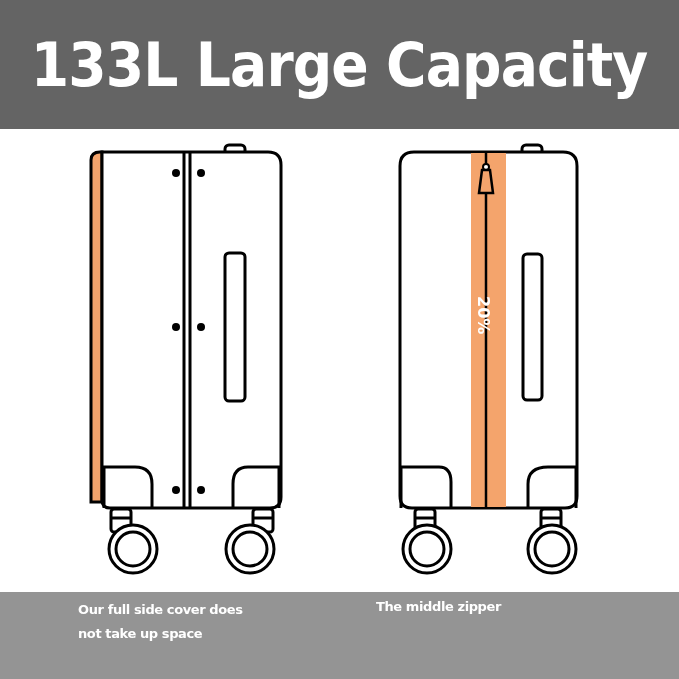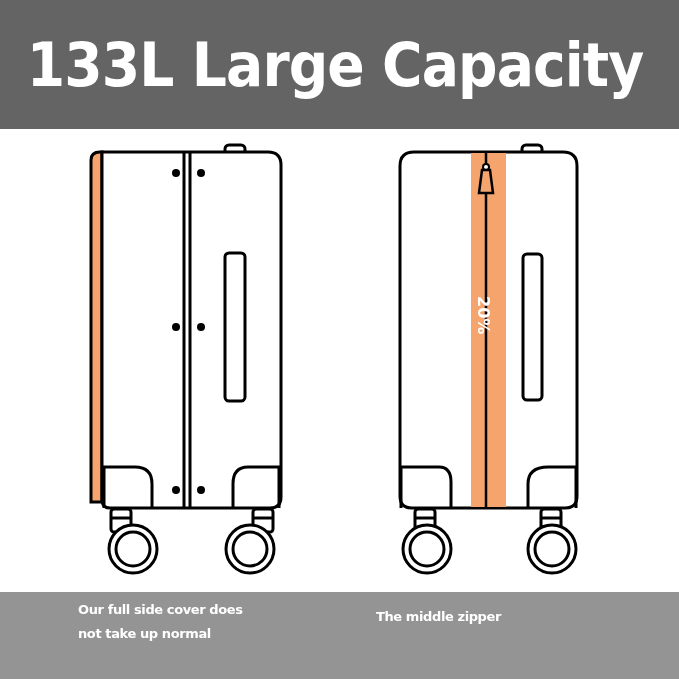--- a/index.html
+++ b/index.html
@@ -1,27 +1,27 @@
 <!DOCTYPE html>
 <html><head>
   <meta charset="utf-8">
   <style>
     html, body { margin:0; padding:0; }
     body { width:679px; height:679px; background:#ffffff; position:relative; overflow:hidden;
       font-family: "DejaVu Sans", "Liberation Sans", sans-serif; }
     .banner { position:absolute; left:0; top:0; width:679px; height:129px; background:#646464;
-      display:flex; align-items:center; }
+      display:flex; align-items:center; justify-content:center; }
     .banner h1 { margin:0; color:#ffffff; font-weight:bold; font-size:60px; letter-spacing:-1px;
       font-family: "DejaVu Sans", sans-serif; transform:scaleX(0.92); white-space:nowrap; }
     .illus { position:absolute; left:0; top:129px; width:679px; height:463px; }
     .footer { position:absolute; left:0; top:592px; width:679px; height:87px; background:#949494; }
     .caption { position:absolute; color:#ffffff; font-weight:bold; font-size:13px; line-height:24px;
       font-family: "DejaVu Sans", sans-serif; letter-spacing:-0.4px; }
     .cap-left { left:78px; top:6px; width:270px; }
-    .cap-right { left:376px; top:13px; width:290px; line-height:23px; }
+    .cap-right { left:376px; top:3px; width:290px; line-height:23px; }
     .cap-line { display:block; white-space:nowrap; }
     svg { position:absolute; left:0; top:0; }
   </style>
 </head>
 <body>
 
 <div class="banner">
   <h1>133L Large Capacity</h1>
 </div>
 
@@ -93,18 +93,18 @@
       <circle cx="552" cy="549" r="17"></circle>
     </g>
 
     <text x="0" y="0" transform="translate(478 296) rotate(90)" fill="#ffffff" font-family="DejaVu Sans, sans-serif" font-weight="bold" font-size="16">20%</text>
   </svg>
 </div>
 
 <div class="footer">
   <div class="caption cap-left">
     <span class="cap-line">Our full side cover does</span>
-    <span class="cap-line">not take up normal</span>
+    <span class="cap-line">not take up space</span>
   </div>
   <div class="caption cap-right">
     <span class="cap-line">The middle zipper</span>
   </div>
 </div>
 
 </body></html>

